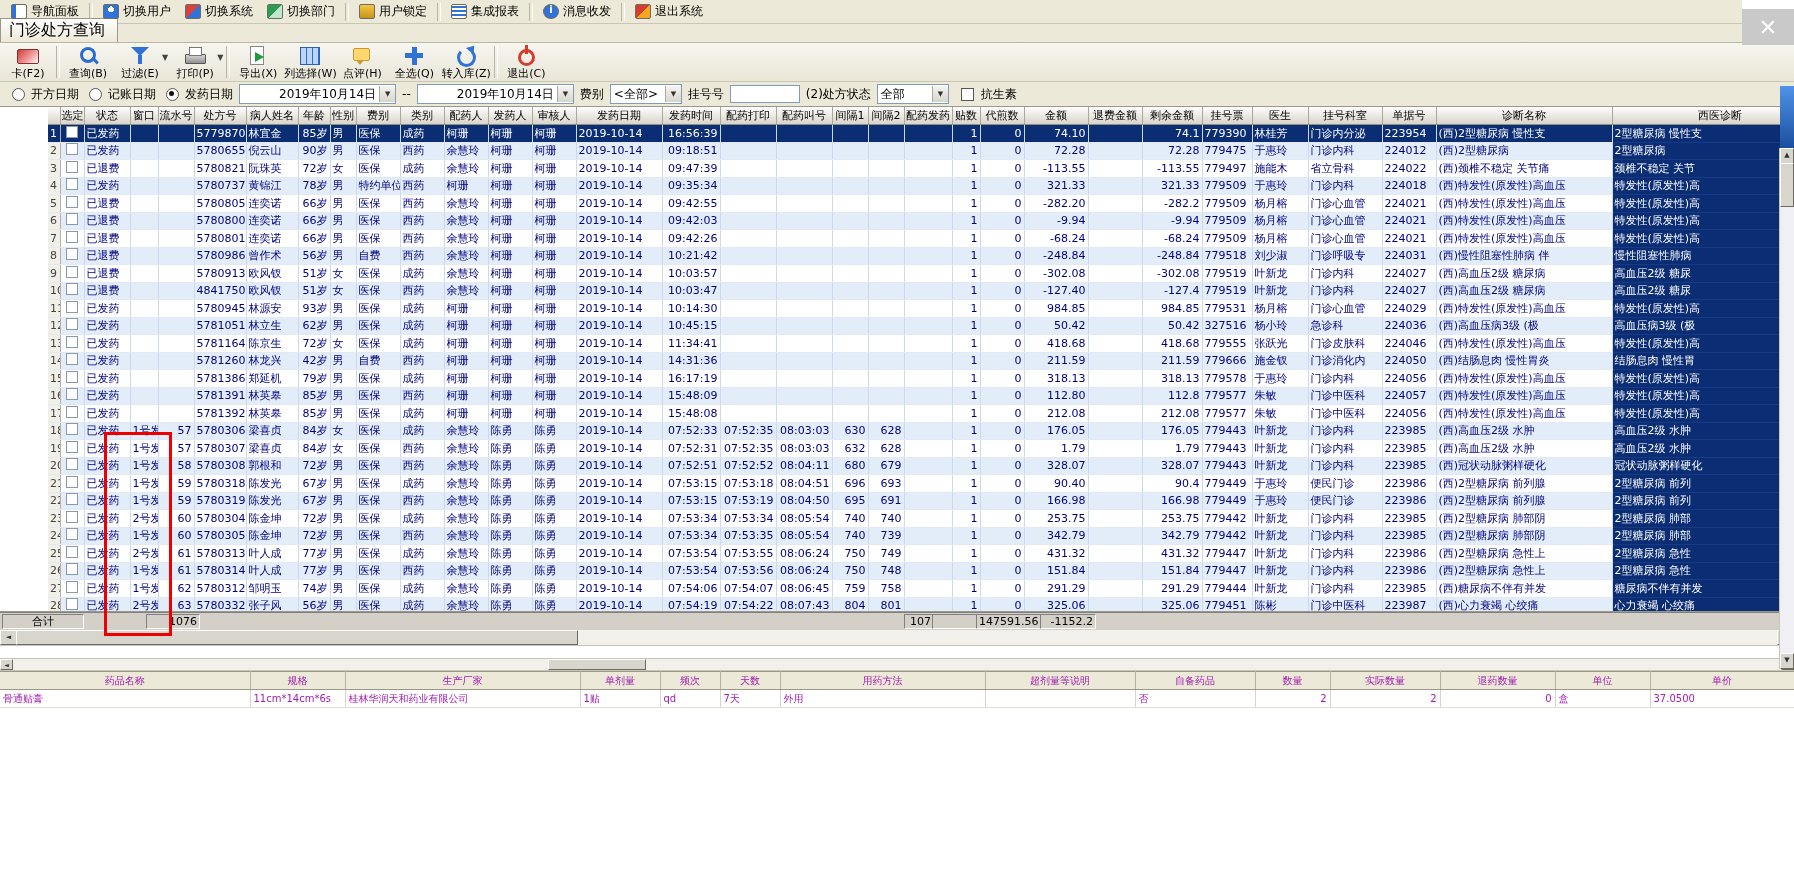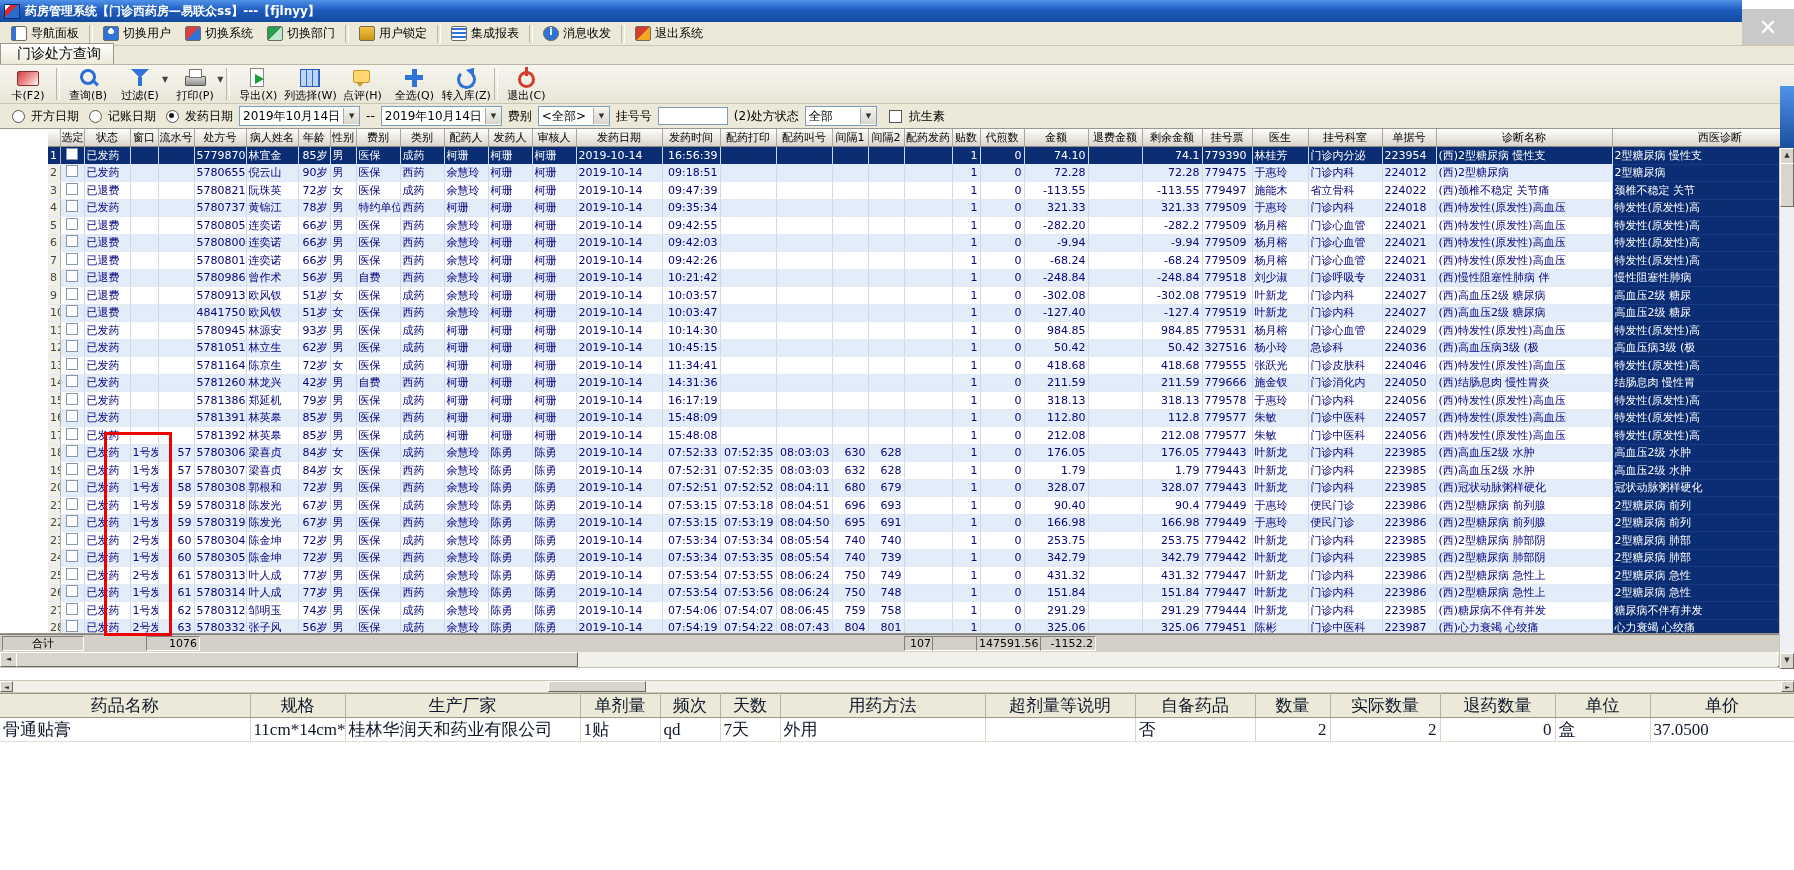--- a/index.html
+++ b/index.html
@@ -25,21 +25,21 @@
   .switch-system-icon{background:linear-gradient(135deg,#d94040 50%,#2f72d8 50%);}
   .switch-dept-icon{background:linear-gradient(135deg,#2a9d4e 50%,#bfe8cc 50%);}
   .lock-user-icon{background:linear-gradient(#f4c542,#c9941a);}
   .integrated-report-icon{background:repeating-linear-gradient(0deg,#fff 0 2px,#2f72d8 2px 4px);}
   .message-icon{background:#2f72d8;border-radius:50%;}
   .message-icon::after{content:"i";position:absolute;left:0;right:0;top:-1px;text-align:center;color:#fff;font-size:10px;font-weight:bold;}
   .exit-system-icon{background:linear-gradient(135deg,#d43c2b 50%,#f5a623 50%);}
 
   
   .tabbar{height:18px;background:#ece9d8;border-bottom:1px solid #b9b6a5;display:flex;align-items:flex-end;}
-  .tab{background:linear-gradient(#ffffff,#ece9d8);border:1px solid #9b988a;border-bottom:none;padding:1px 12px 1px 16px;font-size:14px;color:#000;white-space:nowrap;}
+  .tab{background:linear-gradient(#ffffff,#ece9d8);border:1px solid #9b988a;border-bottom:none;padding:1px 12px 1px 8px;font-size:16px;color:#000;white-space:nowrap;}
 
   
   .actionbar{height:38px;background:linear-gradient(#f7f6ef,#e9e6d8);border-bottom:1px solid #c9c6b4;display:flex;align-items:center;padding-left:2px;}
   .abtn{width:52px;text-align:center;font-size:11px;color:#000;padding-top:1px;white-space:nowrap;}
   .abtn .albl{display:block;line-height:12px;}
   .asep{width:2px;height:32px;border-left:1px solid #b9b6a5;border-right:1px solid #fff;margin:0 2px;}
   .add{font-size:8px;color:#444;align-self:center;margin:0 1px 10px -4px;}
   .icon{position:relative;width:24px;height:22px;margin:0 auto 1px;}
   .card-icon::before{content:"";position:absolute;left:1px;top:4px;width:20px;height:13px;background:linear-gradient(135deg,#d23c3c,#f2a0a0 60%,#fff);border:1px solid #8a2c2c;border-radius:2px;}
   .search-icon::before{content:"";position:absolute;left:4px;top:2px;width:10px;height:10px;border:3px solid #2b6cd4;border-radius:50%;}
@@ -61,21 +61,21 @@
   .exit-icon::after{content:"";position:absolute;left:11px;top:0;width:3px;height:9px;background:#d43c2b;}
 
   
   .filterbar{height:24px;background:#ece9d8;border-bottom:1px solid #9b988a;display:flex;align-items:center;font-size:12px;color:#000;padding-left:6px;white-space:nowrap;}
   .flabel{margin:0 4px;}
   .radio{width:11px;height:11px;border:1px solid #555;border-radius:50%;background:#fff;display:inline-block;position:relative;margin:0 2px 0 6px;flex:0 0 auto;}
   .radio.checked::after{content:"";position:absolute;left:2px;top:2px;width:5px;height:5px;border-radius:50%;background:#111;}
   .checkbox{width:11px;height:11px;border:1px solid #555;background:#fff;display:inline-block;margin:0 3px 0 10px;flex:0 0 auto;}
   .combo{display:inline-flex;align-items:center;border:1px solid #7f9db9;background:#fff;height:18px;font-size:12px;padding-left:3px;margin:0 2px;}
   .combo .val{min-width:48px;}
-  .combo.date .val{min-width:86px;}
+  .combo.date .val{min-width:86px;margin-left:36px;}
   .arrowbtn{width:15px;height:16px;margin-left:3px;background:linear-gradient(#f5f4ef,#d8d5cc);border-left:1px solid #aaa;font-size:7px;text-align:center;line-height:16px;color:#333;}
   .tinput{width:64px;height:16px;border:1px solid #7f9db9;font-size:12px;margin:0 2px;padding:0 2px;}
 
   
   .gridwrap{height:504px;overflow:hidden;border-bottom:1px solid #9b988a;}
   #main-table{table-layout:fixed;border-collapse:collapse;width:1780px;font-size:11px;color:#00007d;margin-left:48px;}
   #main-table th{height:17px;background:linear-gradient(#fefefe,#d8d4ca);border-right:1px solid #a9a69a;border-bottom:1px solid #8f8d84;font-weight:normal;color:#000;overflow:hidden;white-space:nowrap;padding:0 1px;font-size:11px;text-align:center;}
   #main-table td{height:16.5px;line-height:15px;border-right:1px solid #ccd9ec;border-bottom:1px solid #e3e9f3;overflow:hidden;white-space:nowrap;padding:0 2px;}
   #main-table tbody tr:nth-child(even) td{background:#e3edfa;}
   #main-table tbody tr:nth-child(odd) td{background:#ffffff;}
@@ -95,40 +95,36 @@
   .hs2{height:11px;border-top:1px solid #c9c6b4;}
   .sbtn{position:absolute;top:0;bottom:0;background:#d8d5cc;border:1px solid;border-color:#fff #6d6a63 #6d6a63 #fff;font-size:7px;color:#333;text-align:center;}
   .hs1 .sbtn{width:15px;line-height:13px;}
   .hs2 .sbtn{width:11px;line-height:9px;font-size:6px;}
   .hthumb{position:absolute;top:0;bottom:0;background:#d8d5cc;border:1px solid;border-color:#fff #6d6a63 #6d6a63 #fff;}
   .vscroll{position:absolute;right:0;top:148px;width:14px;height:521px;background:#f0eff4;border-left:1px solid #c9c6b4;}
   .vbtn{position:absolute;left:0;right:0;height:14px;background:#d8d5cc;border:1px solid;border-color:#fff #6d6a63 #6d6a63 #fff;font-size:7px;line-height:12px;text-align:center;color:#333;}
   .vthumb{position:absolute;left:0;right:0;top:15px;height:42px;background:#d8d5cc;border:1px solid;border-color:#fff #6d6a63 #6d6a63 #fff;}
 
   
-  #drug-table{table-layout:fixed;border-collapse:collapse;width:1794px;font-size:17px;color:#0f172a;border-top:1px solid #9b988a;font-family:Liberation Serif, serif;}
+  #drug-table{table-layout:fixed;border-collapse:collapse;width:1794px;font-size:10px;color:#a21caf;border-top:1px solid #9b988a;}
   #drug-table th{height:17px;background:#ece9d8;border-right:1px solid #b5b2a5;border-bottom:1px solid #9b988a;font-weight:normal;text-align:center;overflow:hidden;white-space:nowrap;padding:0 2px;}
   #drug-table td{height:17px;background:#fff;border-right:1px solid #d8d5c8;border-bottom:1px solid #e0ddd2;overflow:hidden;white-space:nowrap;padding:0 3px;}
   #drug-table td.a-r{text-align:right;}
 
   
   .blue-strip{position:absolute;right:0;top:86px;width:14px;height:62px;background:linear-gradient(180deg,#4f93e8,#1b4f9e);}
   .close-pad{position:absolute;right:0;top:0;width:52px;height:9px;background:#fff;}
   .close-block{position:absolute;right:0;top:9px;width:52px;height:36px;background:#c9c9c9;display:flex;align-items:center;justify-content:center;color:#fff;font-size:22px;font-weight:bold;cursor:default;}
   .red-box{position:absolute;left:104px;top:432px;width:62px;height:198px;border:3px solid #ee0000;pointer-events:none;z-index:40;}
 </style>
 </head>
 <body>
 
 <div id="app">
 
-  <div class="titlebar">
-    <span class="title-icon"></span>
-    <span>药房管理系统【门诊西药房—易联众ss】---【fjlnyy】</span>
-  </div>
 
 
   <div class="quickbar" id="quickbar">
       <div class="qbtn">
         <span class="qicon nav-panel-icon"></span>
         <span>导航面板</span>
       </div>
       <span class="qsep"></span>
       <div class="qbtn">
         <span class="qicon switch-user-icon"></span>

